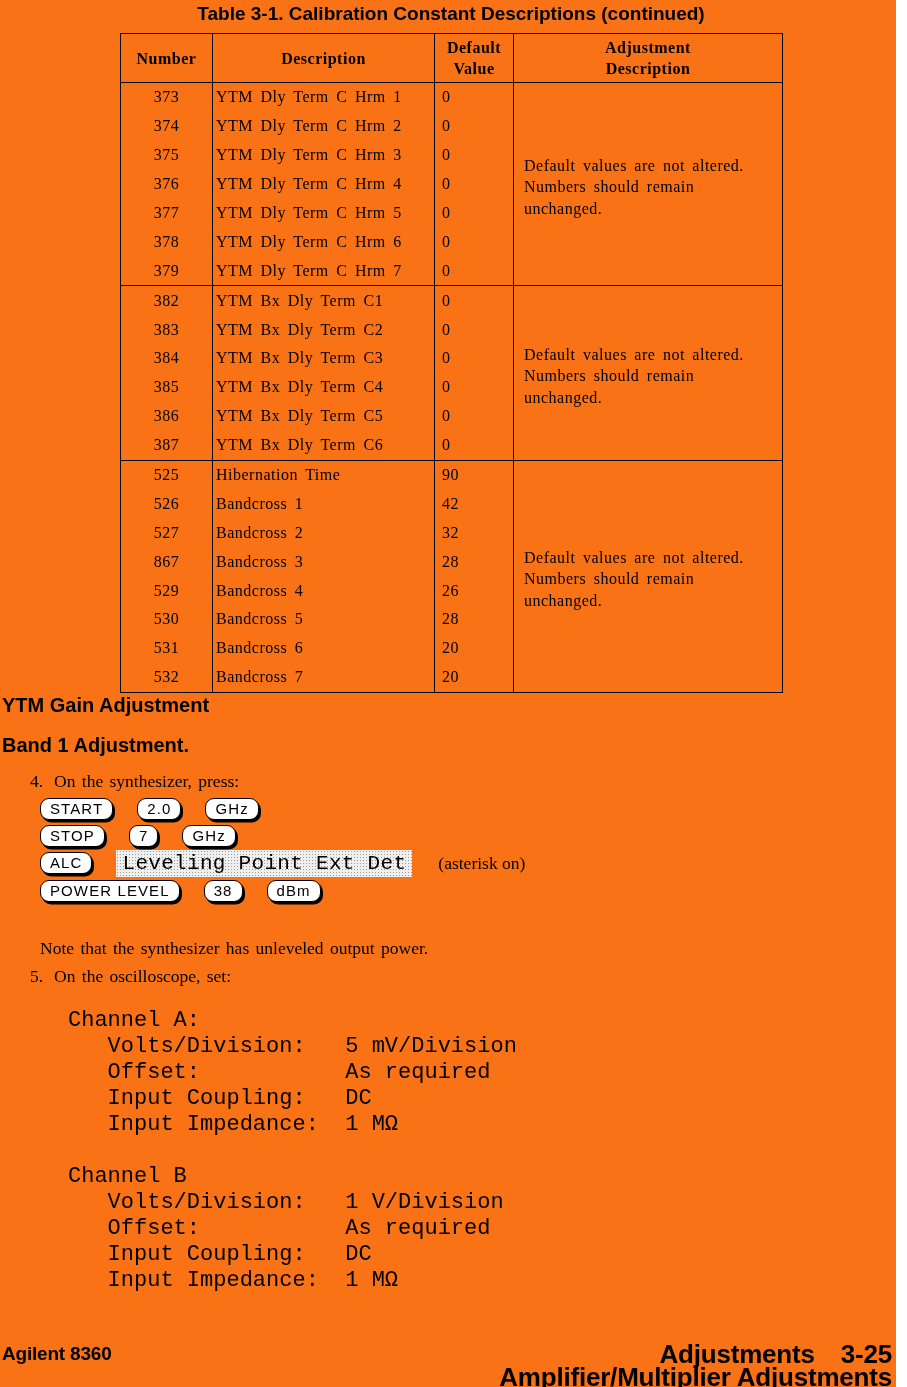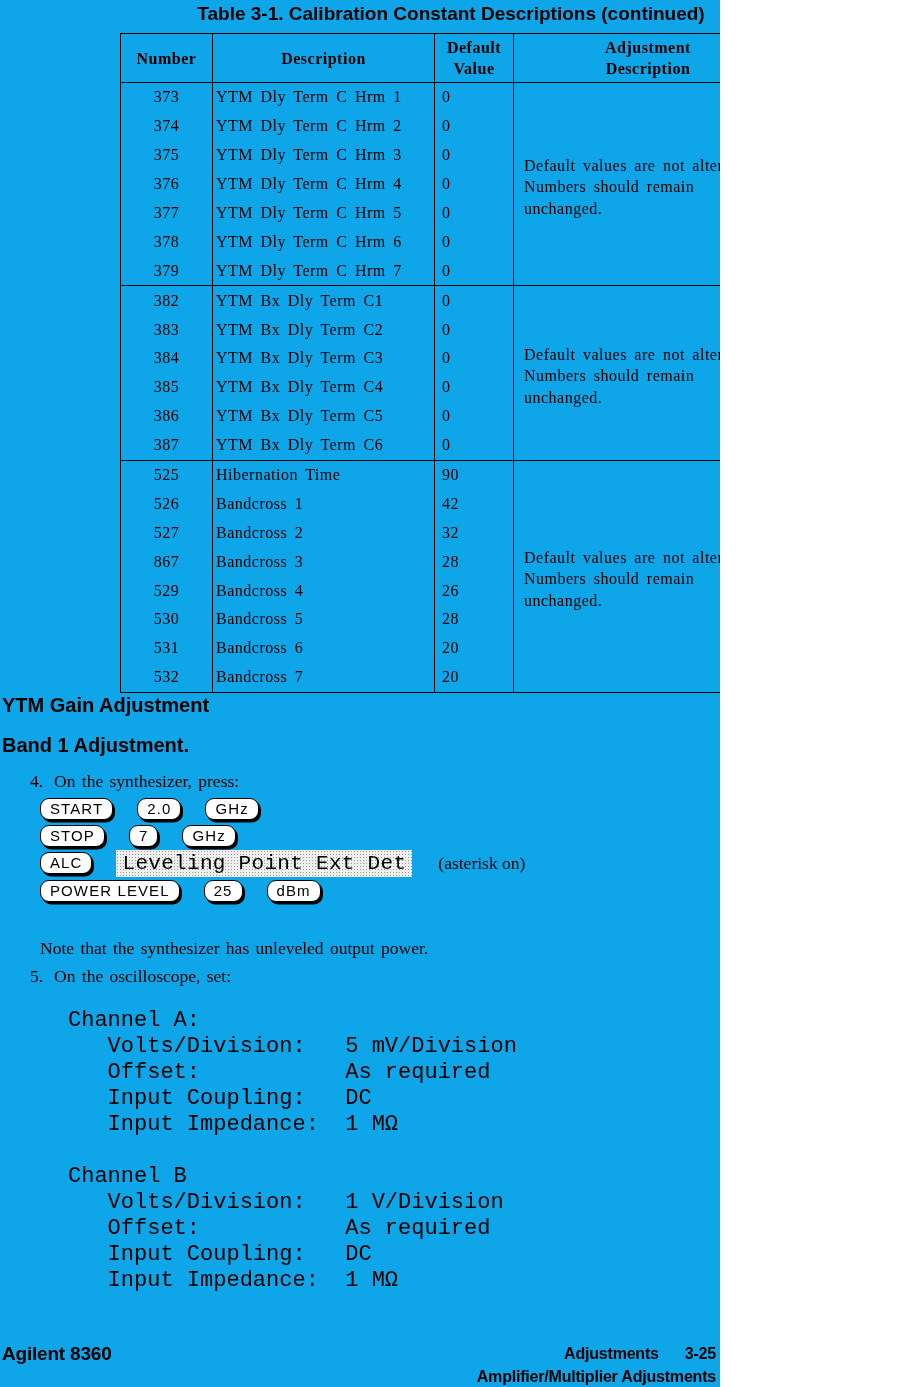--- a/index.html
+++ b/index.html
@@ -1,17 +1,17 @@
 <!DOCTYPE html>
 <html><head>
 <meta charset="utf-8">
 <style>
   html,body { margin:0; padding:0; background:#fff; }
   .page {
-    position:relative; width:720px; height:1387px; background:#0ea5e9; color:#000;
+    position:relative; width:896px; height:1387px; background:#f97316; color:#000;
     overflow:hidden;
   }
 
   
   .table-title {
     position:absolute; top:3px; left:120px; width:662px; text-align:center;
     font-family:"Liberation Sans",sans-serif; font-weight:bold; font-size:19px;
   }
   table.cal {
     position:absolute; top:33px; left:120px; width:662px;
@@ -82,21 +82,21 @@
   }
 
   
   .footer-left {
     position:absolute; top:1343px; left:2px;
     font-family:"Liberation Sans",sans-serif; font-weight:bold; font-size:19px;
     letter-spacing:-.2px;
   }
   .footer-right {
     position:absolute; top:1343px; right:4px; text-align:right;
-    font-family:"Liberation Sans",sans-serif; font-weight:bold; font-size:16px;
+    font-family:"Liberation Sans",sans-serif; font-weight:bold; font-size:26px;
     letter-spacing:-.2px; line-height:22.5px;
   }
   .footer-right .pageno { margin-left:26px; }
 </style>
 </head>
 <body>
 
 <div class="page">
 
   <div class="table-title">Table 3-1. Calibration Constant Descriptions (continued)</div>
@@ -254,21 +254,21 @@
         <span class="key">7</span>
         <span class="key">GHz</span>
       </div>
       <div class="key-row">
         <span class="key">ALC</span>
         <span class="softkey">Leveling Point Ext Det</span>
         <span class="suffix">(asterisk on)</span>
       </div>
       <div class="key-row">
         <span class="key">POWER LEVEL</span>
-        <span class="key">25</span>
+        <span class="key">38</span>
         <span class="key">dBm</span>
       </div>
     </div>
 
   <div class="note">Note that the synthesizer has unleveled output power.</div>
 
   <div class="step step5">
     <span class="num">5.</span><span>On the oscilloscope, set:</span>
   </div>
 

